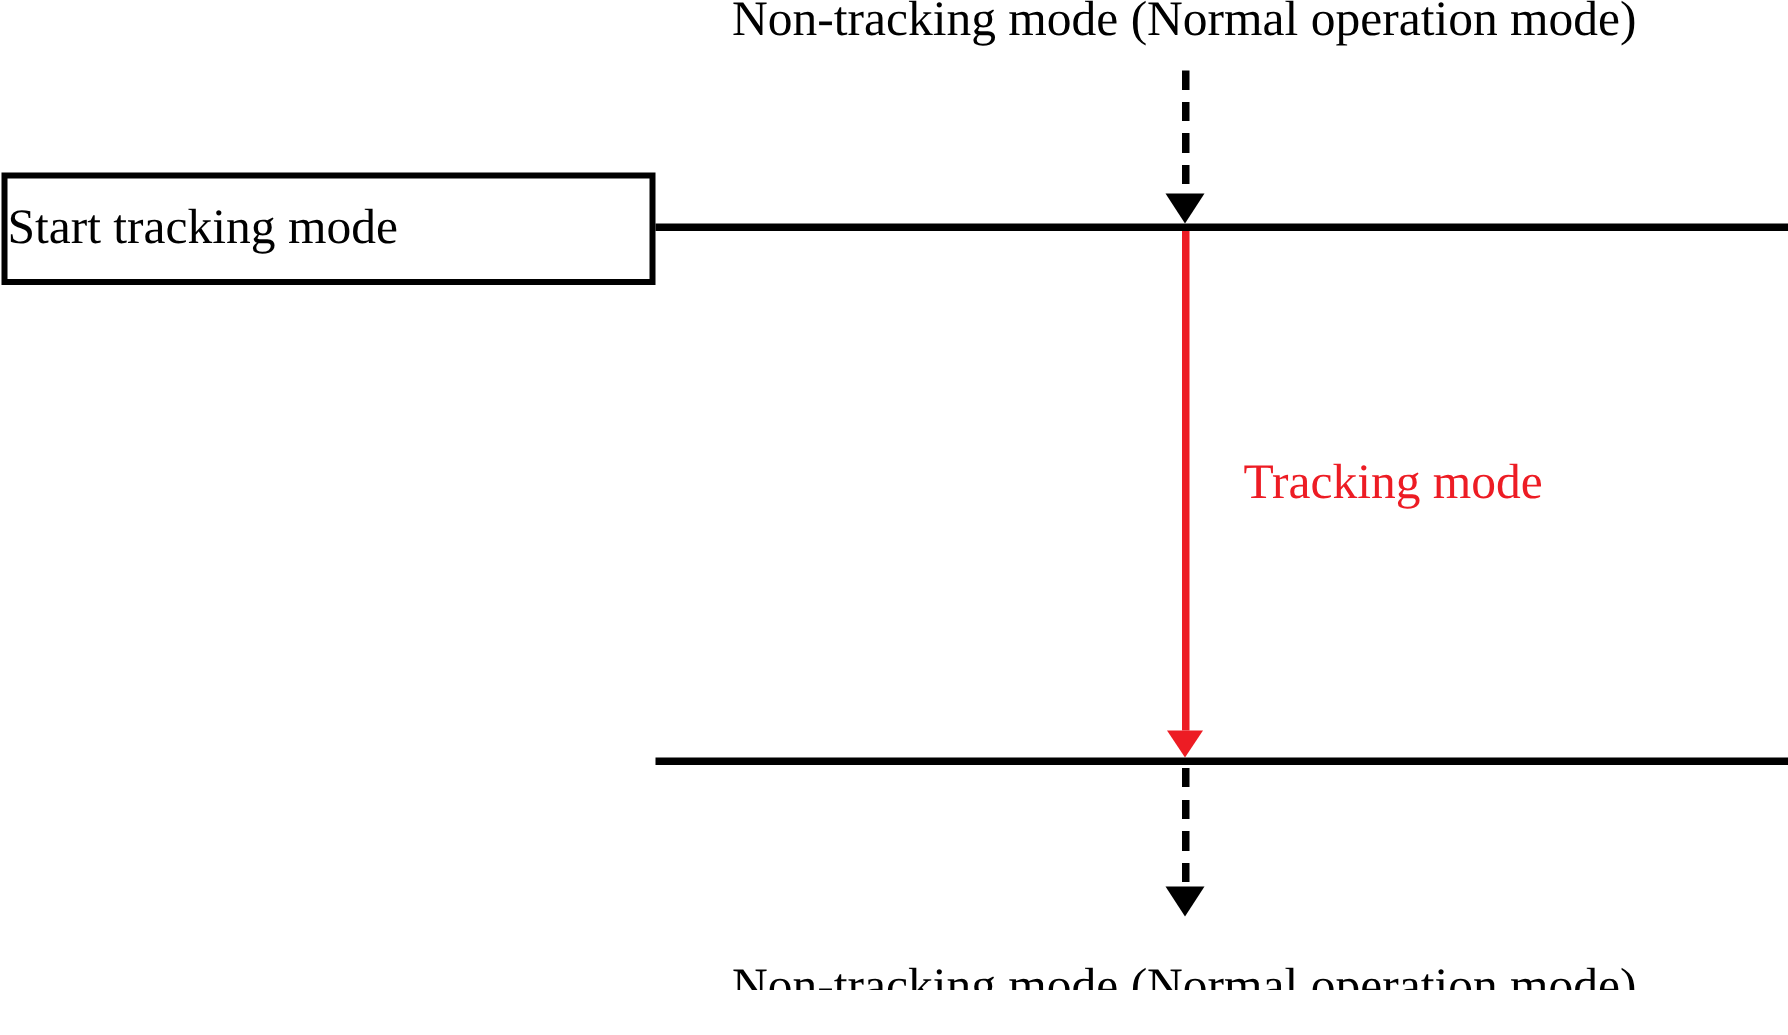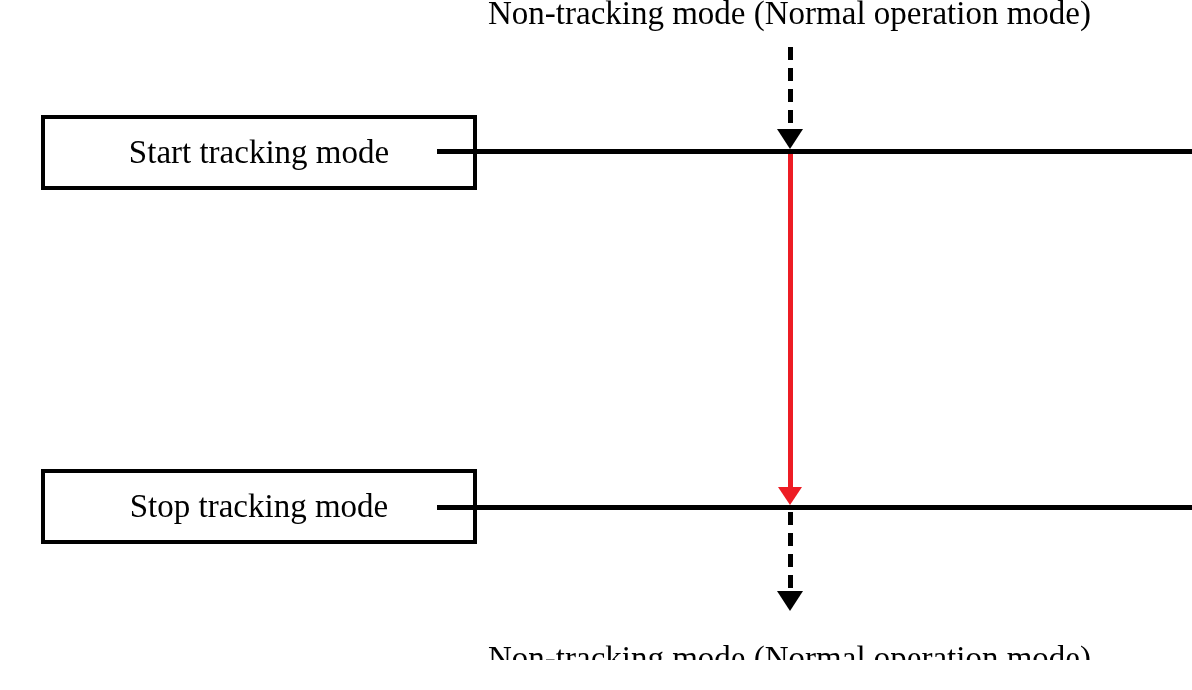--- a/index.html
+++ b/index.html
@@ -28,25 +28,24 @@
   .mode-box {
     position: absolute;
     left: 1px;
     width: 436px;
     height: 75px;
     box-sizing: border-box;
     border: 4px solid var(--line, #000000);
     background: var(--background, #ffffff);
     display: flex;
     align-items: center;
-    justify-content: center;
+    justify-content: flex-start;
     font-size: 33px;
     color: var(--line, #000000);
     white-space: nowrap;
-    margin-left: 40px;
   }
   .box-start { top: 115px; }
   .box-stop  { top: 469px; }
   .timeline {
     position: absolute;
     left: 437px;
     width: 755px;
     height: 5px;
     background: var(--line, #000000);
   }
@@ -114,24 +113,22 @@
     <span>Start tracking mode</span>
   </div>
 
   <div class="timeline timeline-upper"></div>
 
   <div>
     <div class="red-line"></div>
     <div class="red-head"></div>
   </div>
 
+  <div class="label red label-tracking">Tracking mode</div>
 
-  <div class="mode-box box-stop">
-    <span>Stop tracking mode</span>
-  </div>
 
   <div class="timeline timeline-lower"></div>
 
   <div>
     <div class="dashed-line dash-bottom"></div>
     <div class="arrowhead head-bottom"></div>
   </div>
 
   <div class="label label-bottom">Non-tracking mode (Normal operation mode)</div>
 

